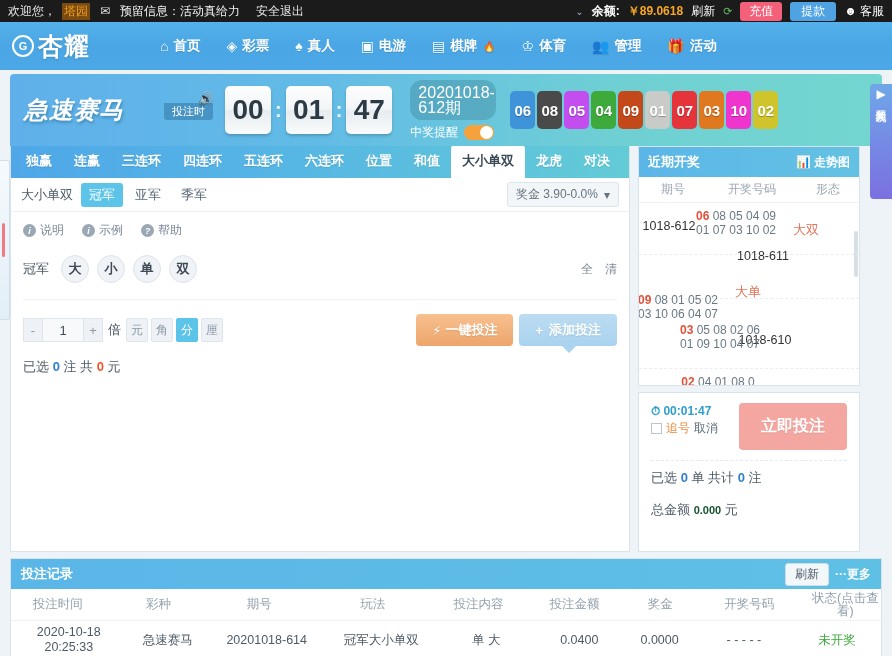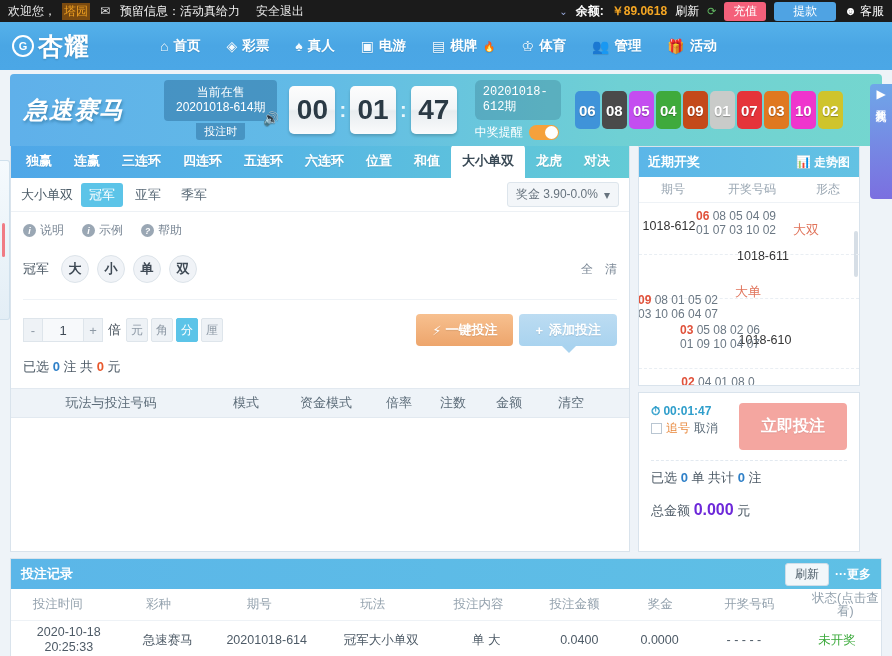--- a/index.html
+++ b/index.html
@@ -27,21 +27,21 @@
   .tb-bal-label { color: #fff; font-weight: bold; }
   .tb-bal-val { color: #f5a623; font-weight: bold; }
   .tb-refresh { color: #fff; }
   .tb-refresh-ico { color: #5fb35f; font-size: 11px; }
   .btn-recharge {
     background: #f4607a; color: #fff; border-radius: 3px;
     padding: 1px 9px; font-size: 12px;
   }
   .btn-withdraw {
     background: #4fa3e3; color: #fff; border-radius: 3px;
-    padding: 1px 19px; font-size: 12px;
+    padding: 1px 11px; font-size: 12px;
   }
   .tb-service { color: #fff; display:flex; align-items:center; gap:3px; }
 
   
   .navbar {
     height: 48px;
     background: linear-gradient(180deg,#55b1ea 0%,#4aa6e4 50%,#4ba7e6 100%);
     display: flex; align-items: center; padding: 0 12px;
     position: relative;
   }
@@ -99,22 +99,22 @@
     background: linear-gradient(180deg,#fdfdfd 0%,#f2f5f7 48%,#e7ecef 52%,#fafbfc 100%);
     width: 46px; height: 48px; border-radius: 5px;
     display: flex; align-items: center; justify-content: center;
     font-size: 28px; font-weight: bold; color: #2b3a45;
     box-shadow: 0 2px 3px rgba(0,0,0,.18);
     font-family: "Liberation Sans", sans-serif;
   }
   .clk-sep { color: #eaf6fb; font-size: 20px; font-weight: bold; padding: 0 2px; }
   .prev-box { margin-left: 18px; text-align: left; }
   .prev-pill {
-    background: rgba(60,130,150,.38); color: #fff; font-size: 12px;
-    border-radius: 6px; padding: 5px 8px; line-height: 15px; width: 86px; font-family: Liberation Mono, monospace;
+    background: rgba(60,130,150,.38); color: #fff; font-size: 16px;
+    border-radius: 12px; padding: 5px 8px; line-height: 15px; width: 86px;
   }
   .prev-remind { display: flex; align-items: center; gap: 6px; margin-top: 4px; }
   .prev-remind span { color: #fff; font-size: 12px; }
   .toggle {
     width: 30px; height: 15px; border-radius: 8px; background: #f5a13c;
     position: relative;
   }
   .toggle::after {
     content:''; position: absolute; right: 1px; top: 1px;
     width: 13px; height: 13px; border-radius: 50%; background: #fff;
@@ -303,21 +303,21 @@
   .btn-bet-now {
     background: #f4a6a0; color: #fff; border-radius: 4px;
     padding: 13px 0; width: 126px; text-align: center;
     font-size: 16px; font-weight: bold; margin-left: 4px;
     text-shadow: 0 1px 1px rgba(0,0,0,.08);
   }
   .bp-div { border-top: 1px dashed #e2e9f0; margin: 10px 0 8px; }
   .bp-line { font-size: 13px; color: #4d5a66; margin-bottom: 14px; }
   .bp-line b { color: #2f80c8; }
   .bp-total { font-size: 13px; color: #4d5a66; }
-  .bp-total b { color: #6d28d9; font-size: 16px; }
+  .bp-total b { color: #14532d; font-size: 11px; }
 
   
   .records {
     margin: 6px 10px 0; background: #fff;
     border: 1px solid #d9e3ec; overflow: hidden;
   }
   .rec-head {
     height: 30px; background: linear-gradient(90deg,#5bb6e8,#5fc0e5);
     display: flex; align-items: center; padding: 0 10px;
     color: #fff; font-size: 13px; font-weight: bold;
@@ -407,24 +407,20 @@
       <span class="nav-ico">🎁</span>
       <span>活动</span>
     </div>
   </div>
 </div>
 
 <div class="gamehead">
   <div class="game-logo">急速赛马</div>
 
   <div class="issue-box">
-    <div class="issue-pill">
-      <div>当前在售</div>
-      <div>20201018-614期</div>
-    </div>
     <div class="issue-sub">投注时</div>
     <div class="sound-ico">🔊</div>
   </div>
 
   <div class="clock">
     <div class="clk-cell">00</div>
     <div class="clk-sep">:</div>
     <div class="clk-cell">01</div>
     <div class="clk-sep">:</div>
     <div class="clk-cell">47</div>
@@ -539,29 +535,20 @@
 
       <div class="selinfo">
         <span>已选</span>
         <b>0</b>
         <span>注 共</span>
         <b class="red">0</b>
         <span>元</span>
       </div>
     </div>
 
-    <div class="cart-head">
-      <div style="width:200px">玩法与投注号码</div>
-      <div style="width:70px">模式</div>
-      <div style="width:90px">资金模式</div>
-      <div style="width:56px">倍率</div>
-      <div style="width:52px">注数</div>
-      <div style="width:60px">金额</div>
-      <div style="width:64px">清空</div>
-    </div>
     <div class="cart-body"></div>
   </div>
 
   <div class="col-right">
     <div class="recent">
       <div class="recent-head">
         <span>近期开奖</span>
         <span class="trend">
           <span>📊</span>
           <span>走势图</span>

